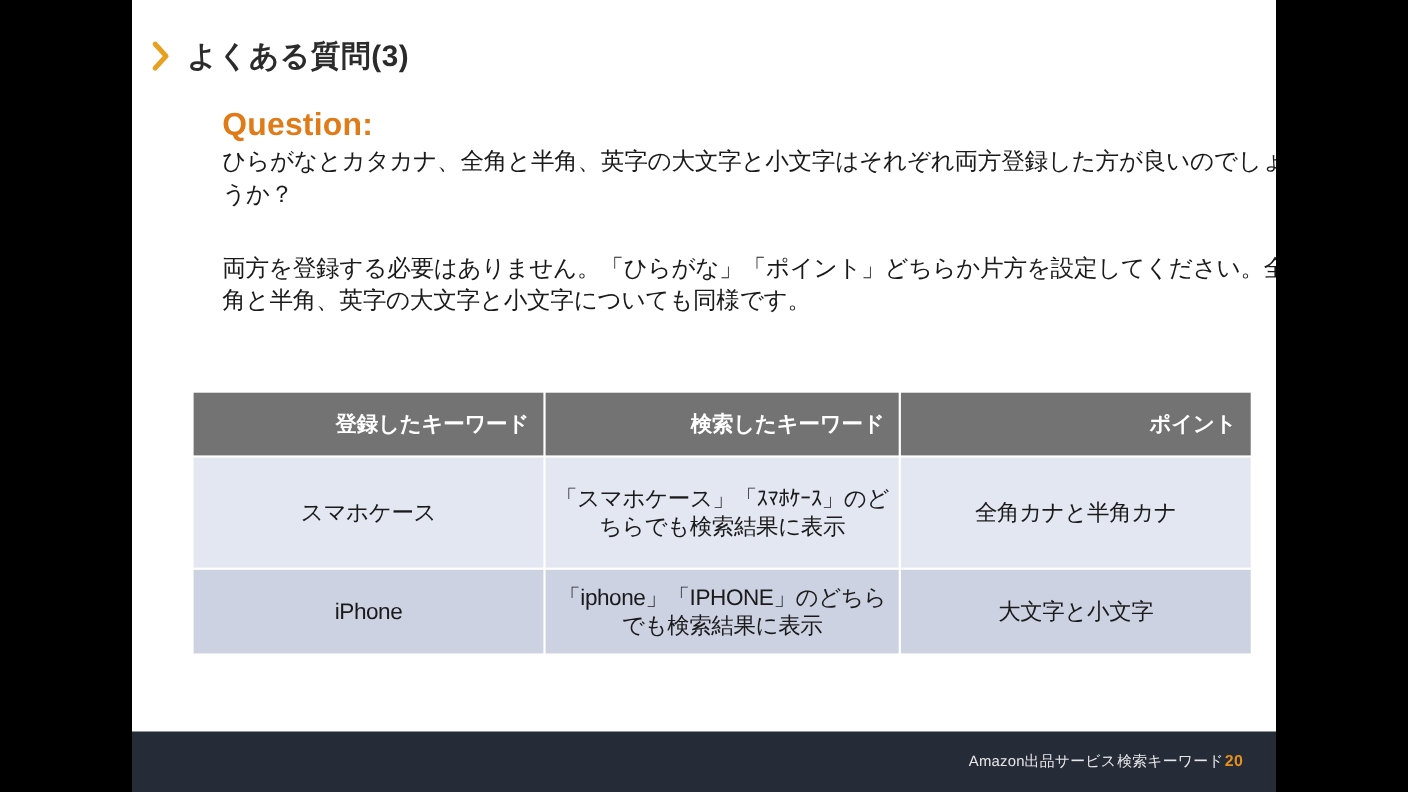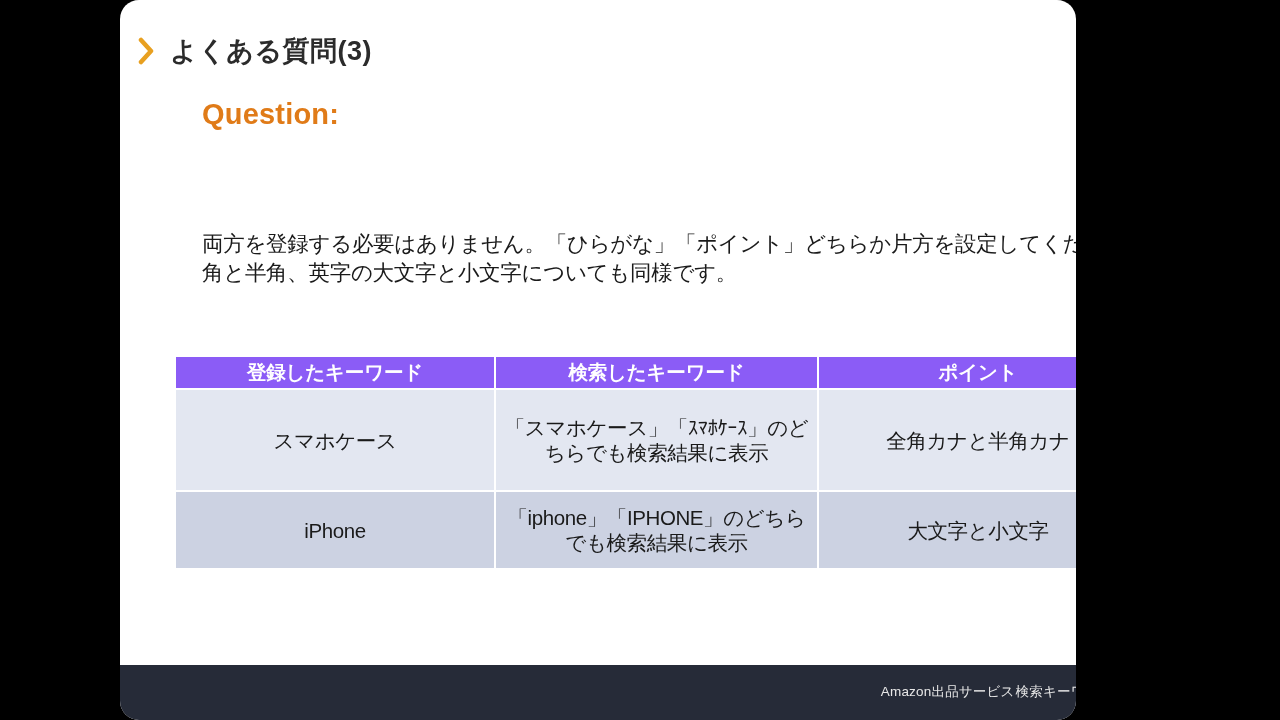--- a/index.html
+++ b/index.html
@@ -29,25 +29,24 @@
     z-index: 5;
   }
   .letterbox-left  { left: 0;  width: 120px; }
   .letterbox-right { left: 1160px; width: 120px; }
 
   
   .slide {
     position: absolute;
     left: 120px;
     top: 0;
-    width: 956px;
+    width: 1040px;
     height: 720px;
     background: #ffffff;
     overflow: hidden;
-    border-radius: 19px;
   }
 
   
   .title-row {
     position: absolute;
     left: 18px;
     top: 36px;
     display: flex;
     align-items: center;
     gap: 14px;
@@ -95,28 +94,28 @@
   .kw-table {
     position: absolute;
     left: 54px;
     top: 355px;
     width: 959px;
     border-collapse: separate;
     border-spacing: 2px 2px;
     table-layout: fixed;
   }
   .kw-table th {
-    background: #8b5cf6;
+    background: #737373;
     color: #ffffff;
     font-size: 19.5px;
     font-weight: bold;
     height: 31px;
-    text-align: center;
+    text-align: right;
     letter-spacing: -0.2px;
-    padding: 0;
+    padding: 13px;
   }
   .kw-table td {
     font-size: 20.5px;
     color: #1a1a1a;
     text-align: center;
     letter-spacing: -0.4px;
     line-height: 1.22;
     padding: 4px 6px;
     vertical-align: middle;
   }
@@ -172,20 +171,21 @@
       <span class="chevron-icon-wrap">
         <svg class="chevron-icon" viewBox="0 0 18 30" xmlns="http://www.w3.org/2000/svg">
           <polyline points="3,4 13,15 3,26" fill="none" stroke="#e8a020" stroke-width="4.5" stroke-linecap="round" stroke-linejoin="round"></polyline>
         </svg>
       </span>
       <span class="slide-title">よくある質問(3)</span>
     </div>
 
     <div class="qa-block qa-question">
       <p class="qa-label">Question:</p>
+      <p class="qa-body">ひらがなとカタカナ、全角と半角、英字の大文字と小文字はそれぞれ両方登録した方が良いのでしょうか？</p>
     </div>
 
     <div class="qa-block qa-answer">
       <p class="qa-body">両方を登録する必要はありません。「ひらがな」「ポイント」どちらか片方を設定してください。全角と半角、英字の大文字と小文字についても同様です。</p>
     </div>
 
     <table class="kw-table">
       <colgroup>
         <col class="col-a">
           <col class="col-b">

